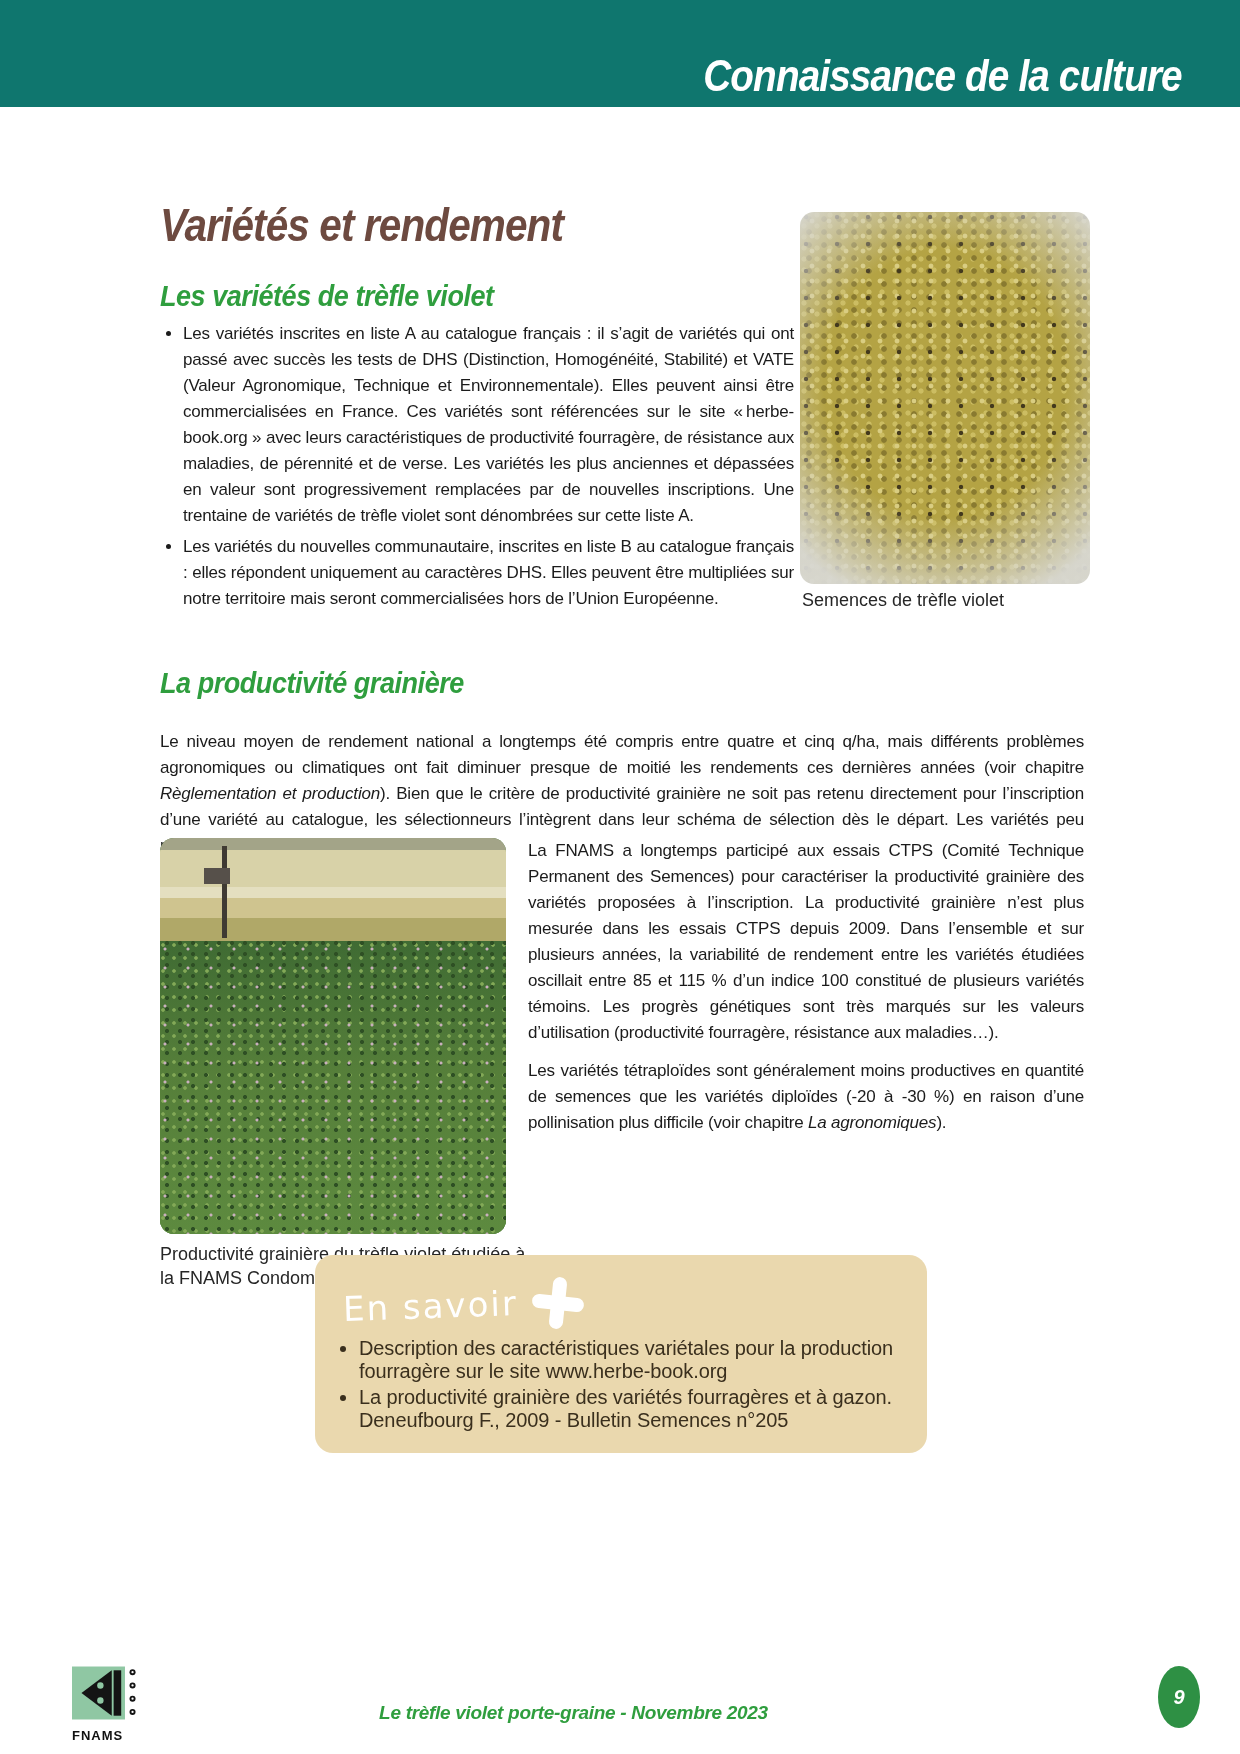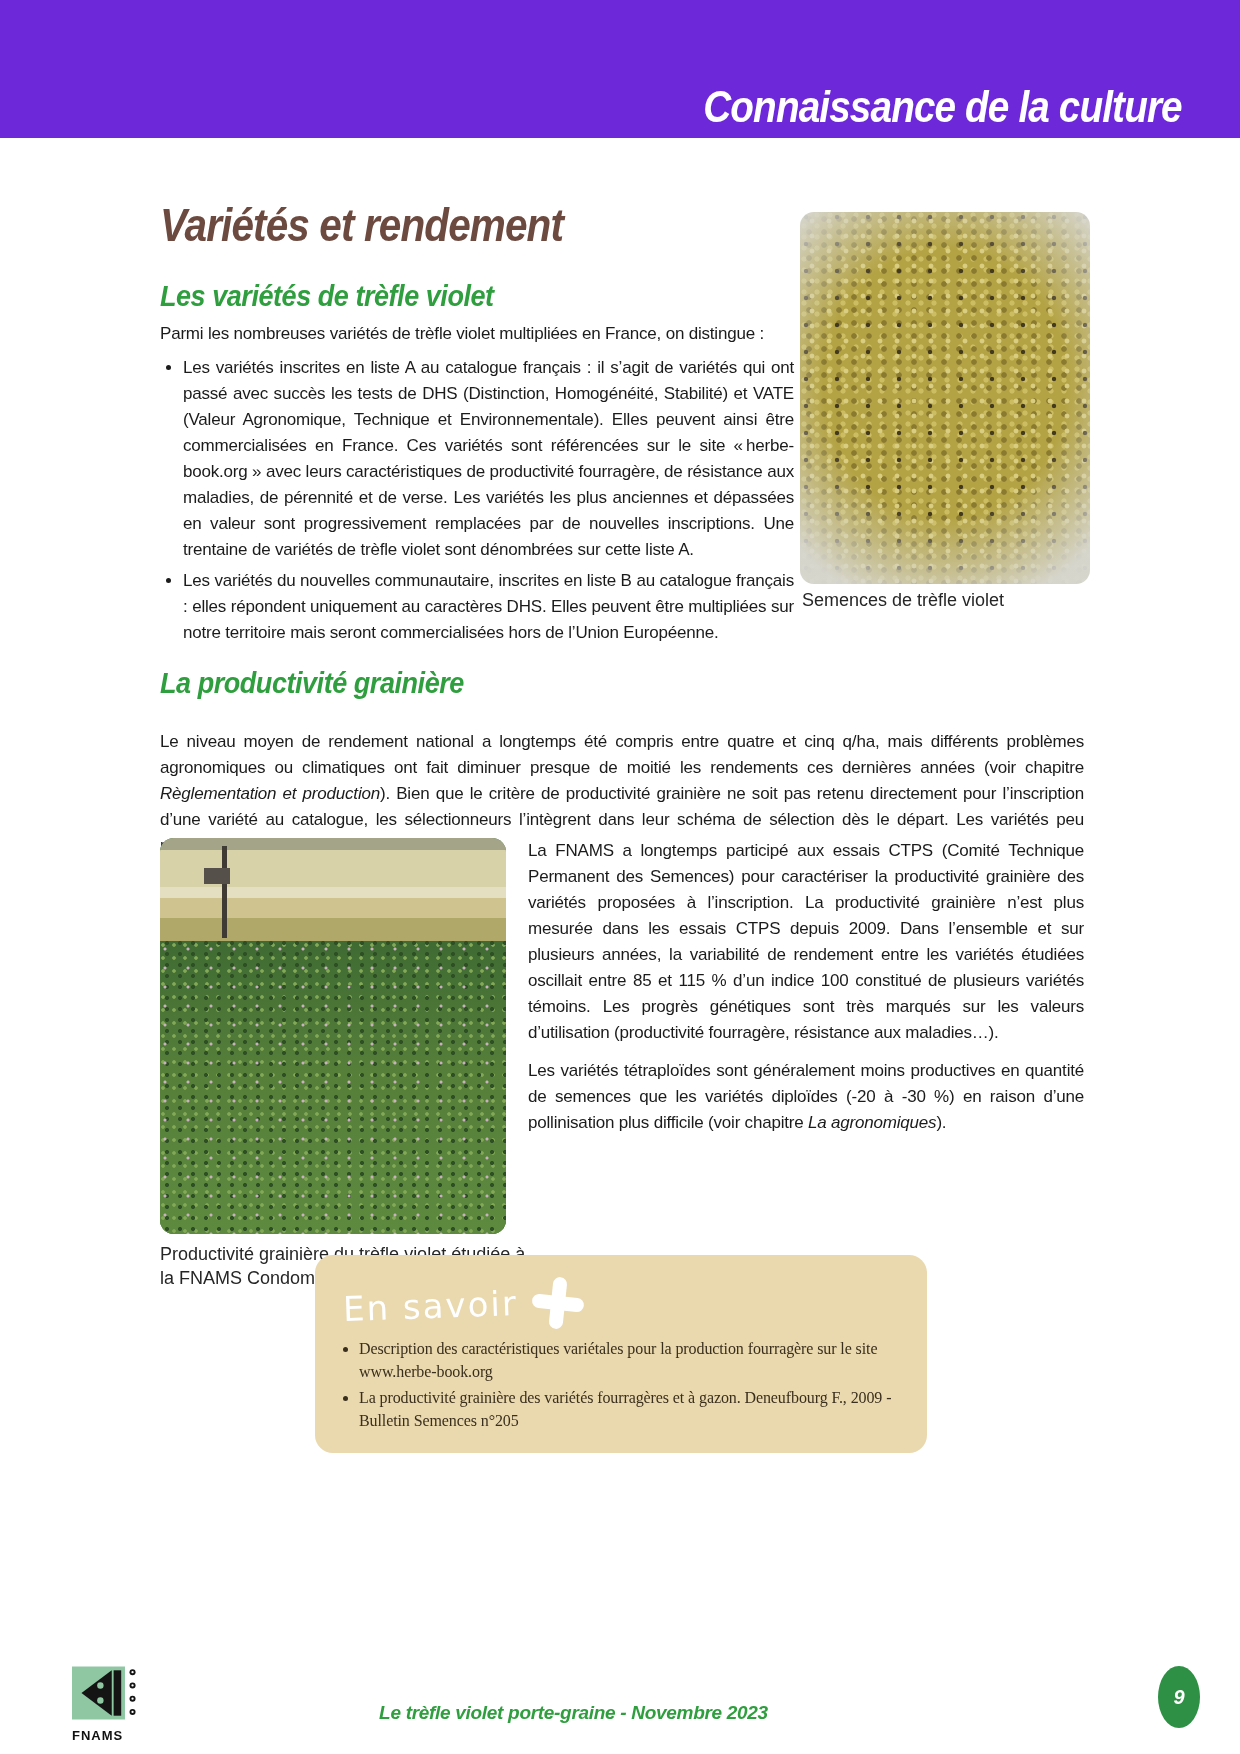--- a/index.html
+++ b/index.html
@@ -1,21 +1,21 @@
 <!DOCTYPE html>
 <html><head>
 <meta charset="utf-8">
 <style>
   html,body{margin:0;padding:0;background:#ffffff;}
   .page{
     position:relative;width:1240px;height:1754px;overflow:hidden;
     background:#ffffff;font-family:"Liberation Sans",sans-serif;color:#1b1b1b;
   }
   
-  .banner{position:absolute;left:0;top:0;width:1240px;height:138px;background:#6d28d9;}
+  .banner{position:absolute;left:0;top:0;width:1240px;height:107px;background:#0f766e;}
   .banner-title{
     position:absolute;right:58px;bottom:6px;color:#ffffff;
     font-size:44px;font-style:italic;font-weight:bold;letter-spacing:-1px;
     transform:scaleX(.88);transform-origin:right bottom;white-space:nowrap;
   }
   
   .main-title{
     position:absolute;left:160px;top:198px;color:#6d4a40;
     font-size:46px;font-weight:bold;font-style:italic;letter-spacing:-1px;
     transform:scaleX(.88);transform-origin:left top;white-space:nowrap;
@@ -81,21 +81,21 @@
     color:#ffffff;font-family:"DejaVu Sans",sans-serif;font-size:34px;line-height:34px;
     transform:rotate(-2deg);letter-spacing:2px;
   }
   .plus-icon{position:relative;width:52px;height:52px;transform:rotate(6deg);margin-bottom:-6px;}
   .plus-icon::before,.plus-icon::after{
     content:"";position:absolute;background:#ffffff;border-radius:8px;
   }
   .plus-icon::before{left:0;top:19px;width:52px;height:14px;}
   .plus-icon::after{left:19px;top:0;width:14px;height:52px;}
   .infobox ul{margin:0;padding-left:18px;color:#3a2f1d;}
-  .infobox li{font-size:16px;line-height:23px;margin-bottom:3px;letter-spacing:-.1px;font-family:Liberation Serif, serif;}
+  .infobox li{font-size:20px;line-height:23px;margin-bottom:3px;letter-spacing:-.1px;}
   
   .footer-logo{position:absolute;left:40px;top:1664px;width:76px;text-align:left;padding-left:32px;}
   .footer-logo-text{font-size:13px;font-weight:bold;letter-spacing:1px;color:#111;margin-top:2px;}
   .footer-center{
     position:absolute;left:0;top:1702px;width:1147px;text-align:center;
     color:#2f9e3e;font-size:19px;font-weight:bold;font-style:italic;letter-spacing:-.3px;
   }
   .page-circle{
     position:absolute;left:1158px;top:1666px;width:42px;height:62px;border-radius:50%;
     background:#2e9044;color:#ffffff;display:flex;align-items:center;justify-content:center;
@@ -111,21 +111,20 @@
     <div class="banner-title">Connaissance de la culture</div>
   </div>
 
   <div class="main-title">Variétés et rendement</div>
 
   <div class="seeds-photo"></div>
   <div class="seeds-caption">Semences de trèfle violet</div>
 
   <div class="sec1 body-text">
     <div class="h-green">Les variétés de trèfle violet</div>
-    <p>Parmi les nombreuses variétés de trèfle violet multipliées en France, on distingue :</p>
     <ul>
       <li><span class="b">Les variétés inscrites en liste A</span><span> au catalogue français : il s’agit de variétés qui ont passé avec succès les tests de DHS (Distinction, Homogénéité, Stabilité) et VATE (Valeur Agronomique, Technique et Environnementale). Elles peuvent ainsi être commercialisées en France. Ces variétés sont référencées sur le site « herbe-book.org » avec leurs caractéristiques de productivité fourragère, de résistance aux maladies, de pérennité et de verse. Les variétés les plus anciennes et dépassées en valeur sont progressivement remplacées par de nouvelles inscriptions. Une trentaine de variétés de trèfle violet sont dénombrées sur cette liste A.</span></li>
       <li><span class="b">Les variétés du nouvelles communautaire, inscrites en liste B</span><span> au catalogue français : elles répondent uniquement au caractères DHS. Elles peuvent être multipliées sur notre territoire mais seront commercialisées hors de l’Union Européenne.</span></li>
     </ul>
   </div>
 
   <div class="h2-2 h-green">La productivité grainière</div>
 
   <p class="para1 body-text"><span>Le niveau moyen de rendement national a longtemps été compris entre quatre et cinq q/ha, mais différents problèmes agronomiques ou climatiques ont fait diminuer presque de moitié les rendements ces dernières années (voir chapitre </span><span class="it">Règlementation et production</span><span>). Bien que le critère de productivité grainière ne soit pas retenu directement pour l’inscription d’une variété au catalogue, les sélectionneurs l’intègrent dans leur schéma de sélection dès le départ. Les variétés peu productives en graines sont abandonnées.</span></p>
 

